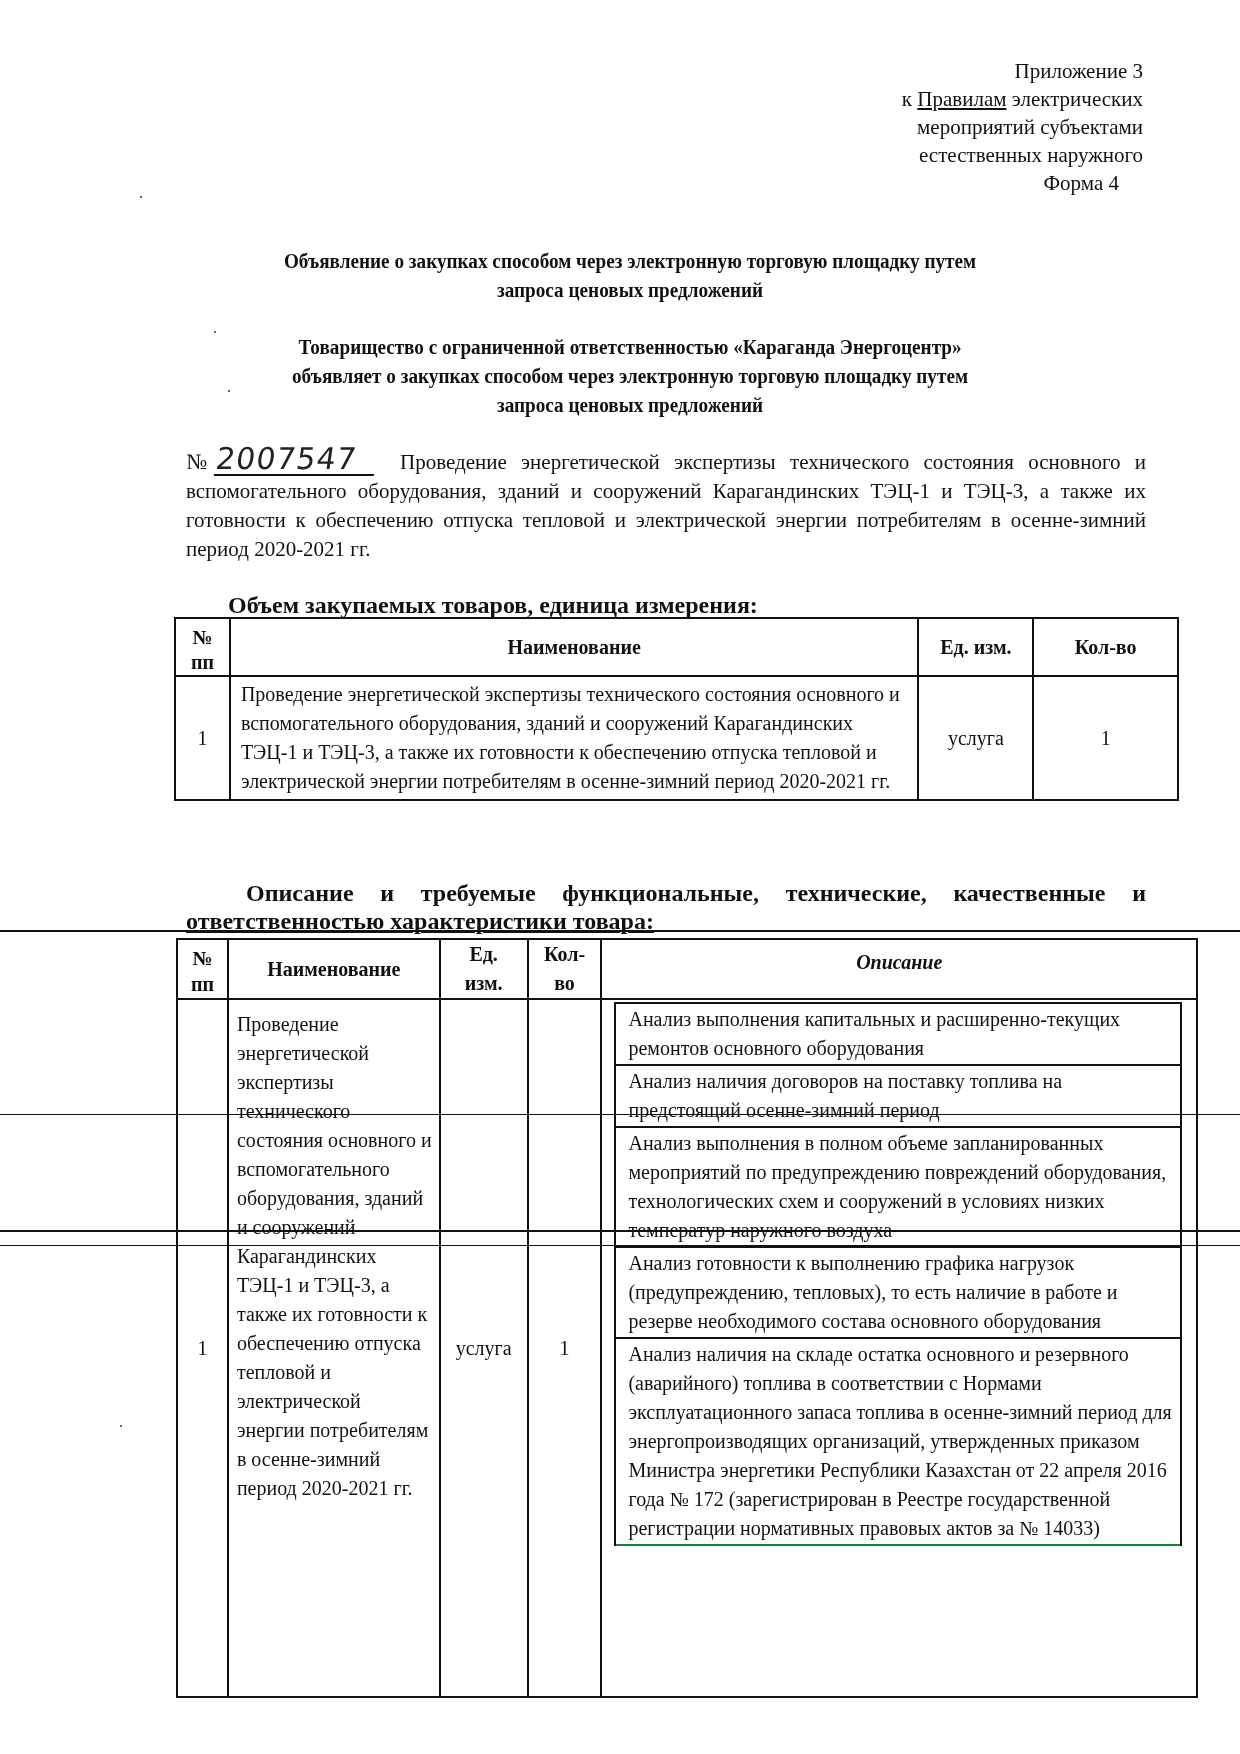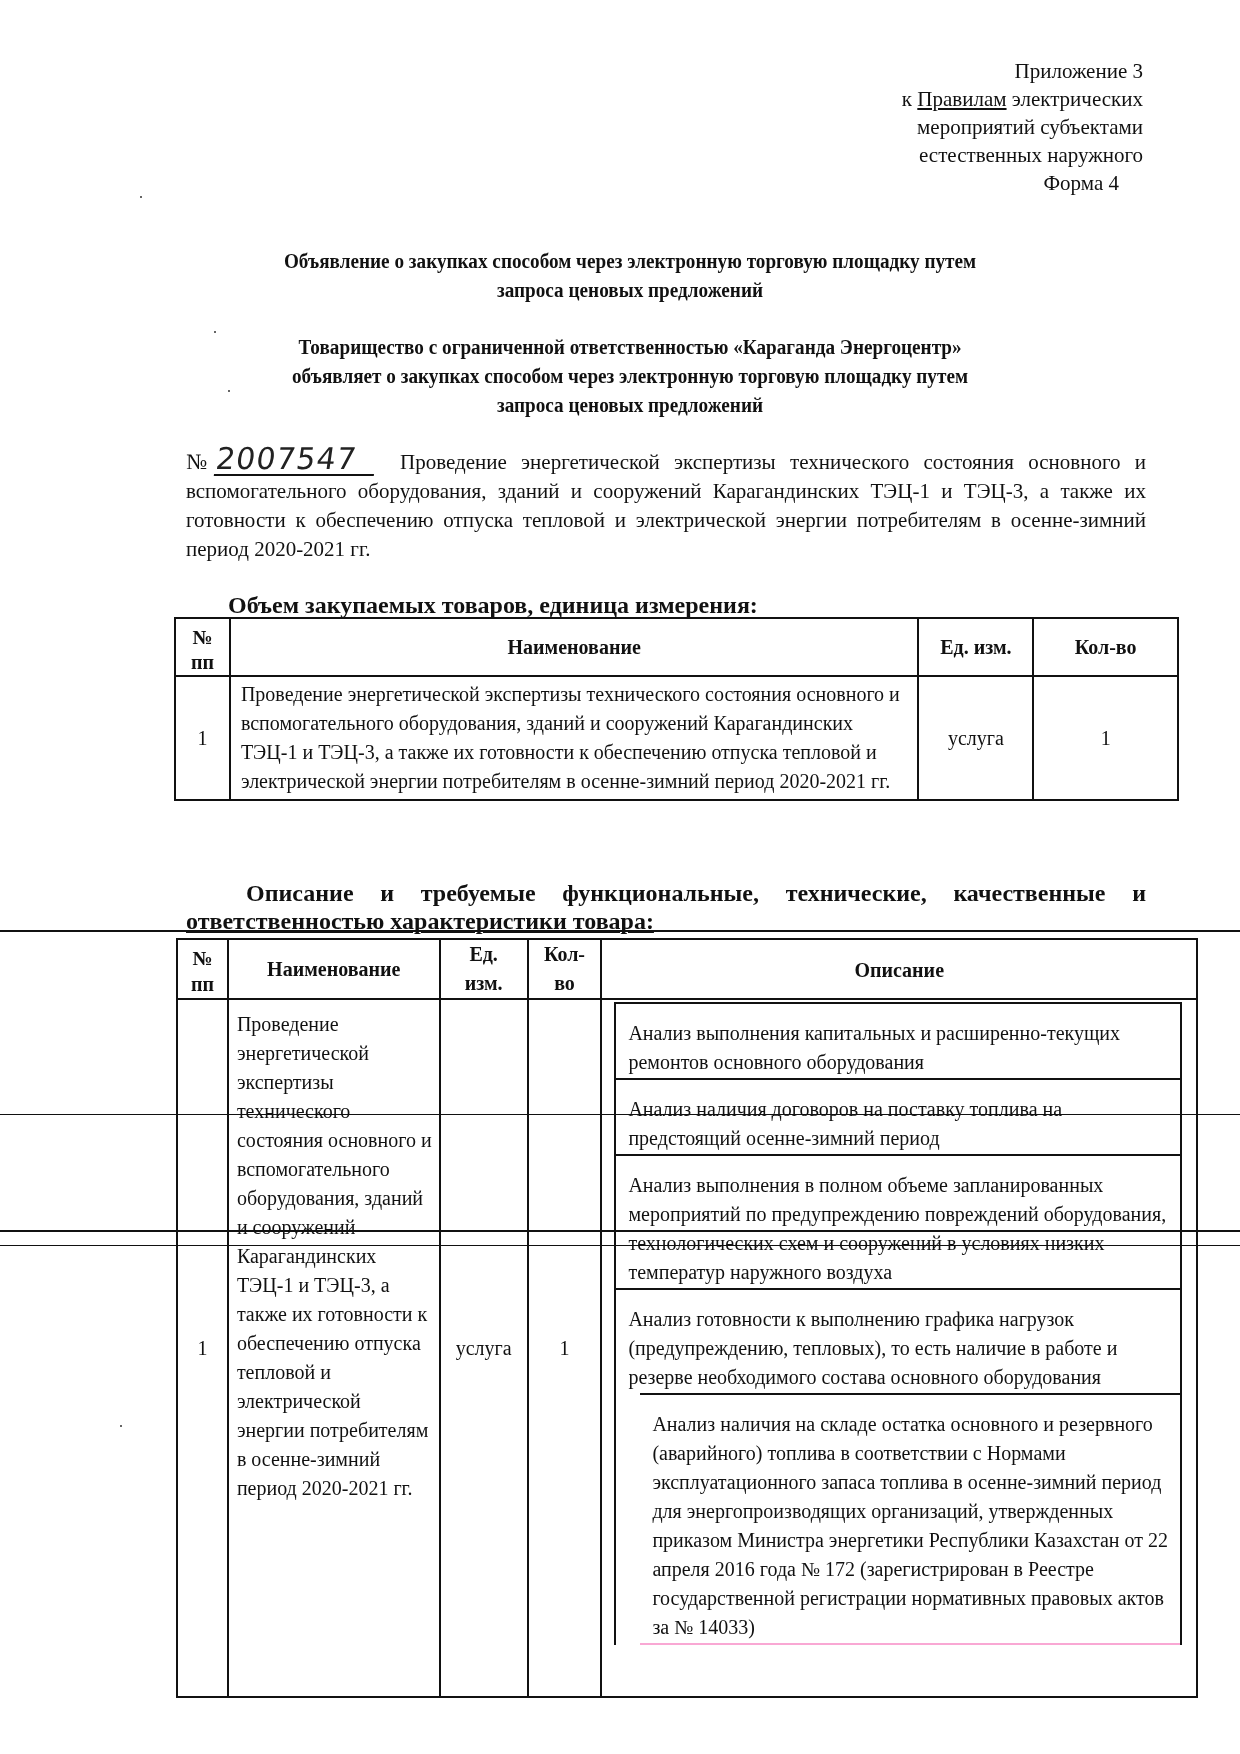--- a/index.html
+++ b/index.html
@@ -37,23 +37,23 @@
   td { font-size: 20px; line-height: 29px; }
   .t1 { left: 174px; top: 617px; width: 1005px; }
   .t1 td.name { padding: 3px 10px 3px 10px; text-align: left; }
   .t1 td.c { text-align: center; }
 
   .t2 { left: 176px; top: 938px; width: 1022px; }
   .t2 td.name { padding: 10px 6px 0 8px; vertical-align: top; font-size: 20px; line-height: 29px; }
   .t2 td.c { text-align: center; }
   .t2 td.desc { padding: 0; vertical-align: top; }
   .desc-inner { margin: 0 14px 0 12px; border-left: 2px solid #111; border-right: 2px solid #111; }
-  .desc-item { border-top: 2px solid #111; padding: 15px 8px 1px 12px; font-size: 20px; line-height: 29px; }
+  .desc-item { border-top: 2px solid #111; padding: 1px 8px 1px 12px; font-size: 20px; line-height: 29px; }
   .desc-item:first-child { margin-top: 2px; }
-  .desc-item:last-child { border-bottom: 2px solid #f9a8d4; margin-left: 24px; }
+  .desc-item:last-child { border-bottom: 2px solid #15803d; }
 
   .stray { position: absolute; background: #111; height: 2px; }
   .dot { position: absolute; width: 2px; height: 2px; background: #666; }
 </style>
 </head>
 <body>
 
 <div class="hdr-right">
   <div>Приложение 3</div>
   <div><span>к </span><span class="u">Правилам</span><span> электрических</span></div>
@@ -123,21 +123,21 @@
         </th>
     <th>Наименование</th>
     <th>
           <div>Ед.</div>
           <div>изм.</div>
         </th>
     <th>
           <div>Кол-</div>
           <div>во</div>
         </th>
-    <th style="vertical-align:top; padding-top:16px;">Описание</th>
+    <th style="vertical-align:top; padding-top:8px;font-style:italic;">Описание</th>
   </tr>
   <tr style="height:698px;">
     <td class="c">1</td>
     <td class="name">Проведение энергетической экспертизы технического состояния основного и вспомогательного оборудования, зданий и сооружений Карагандинских ТЭЦ-1 и ТЭЦ-3, а также их готовности к обеспечению отпуска тепловой и электрической энергии потребителям в осенне-зимний период 2020-2021 гг.</td>
     <td class="c">услуга</td>
     <td class="c">1</td>
     <td class="desc">
       <div class="desc-inner">
         <div class="desc-item">Анализ выполнения капитальных и расширенно-текущих ремонтов основного оборудования</div>
         <div class="desc-item">Анализ наличия договоров на поставку топлива на предстоящий осенне-зимний период</div>

